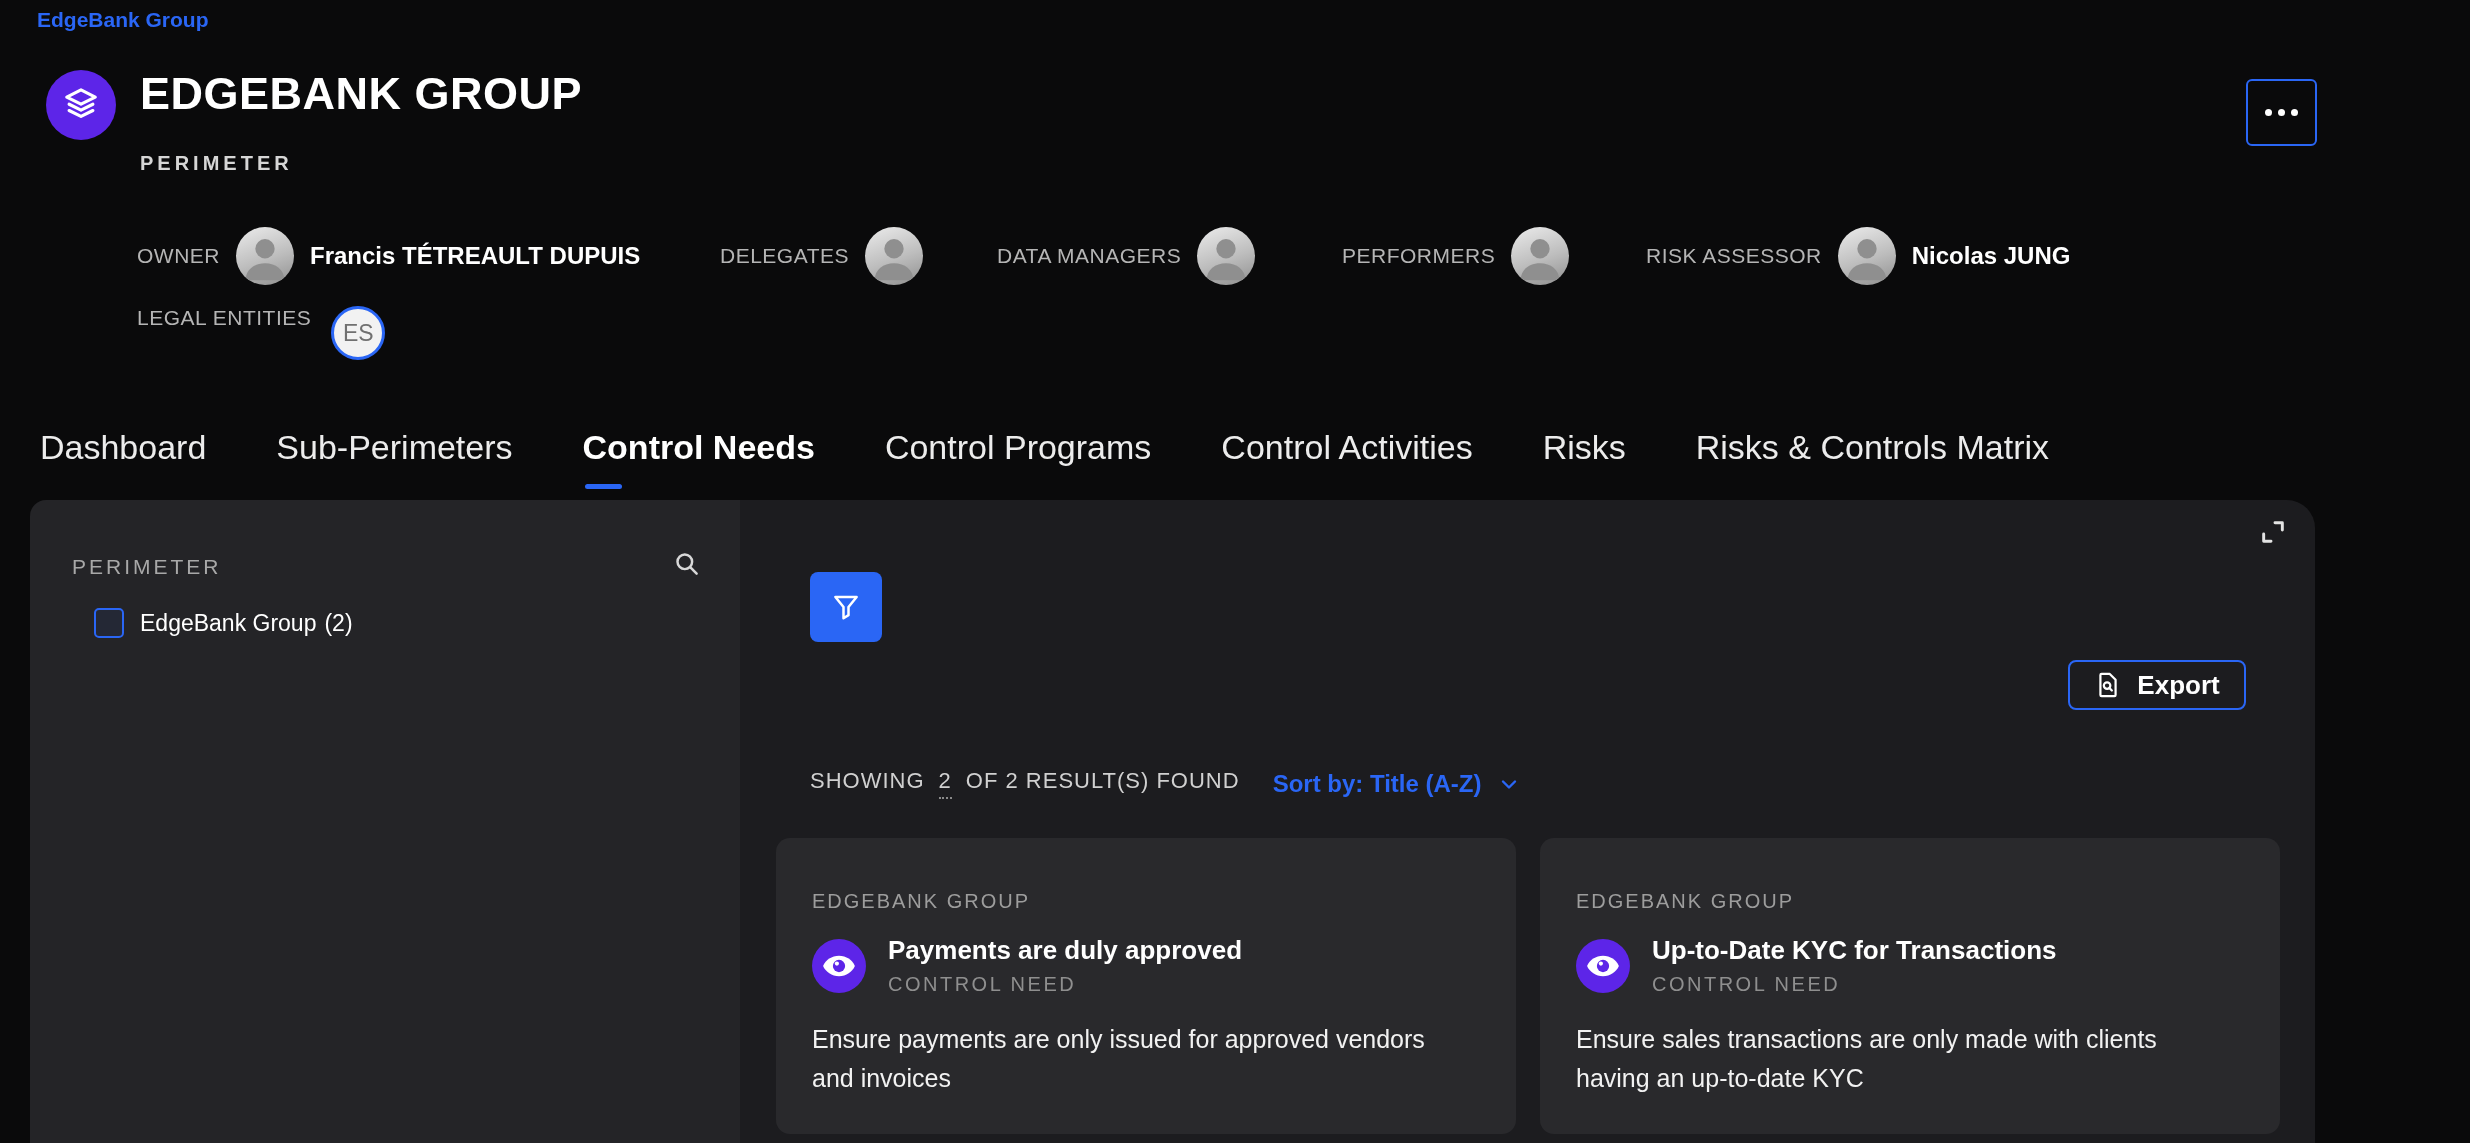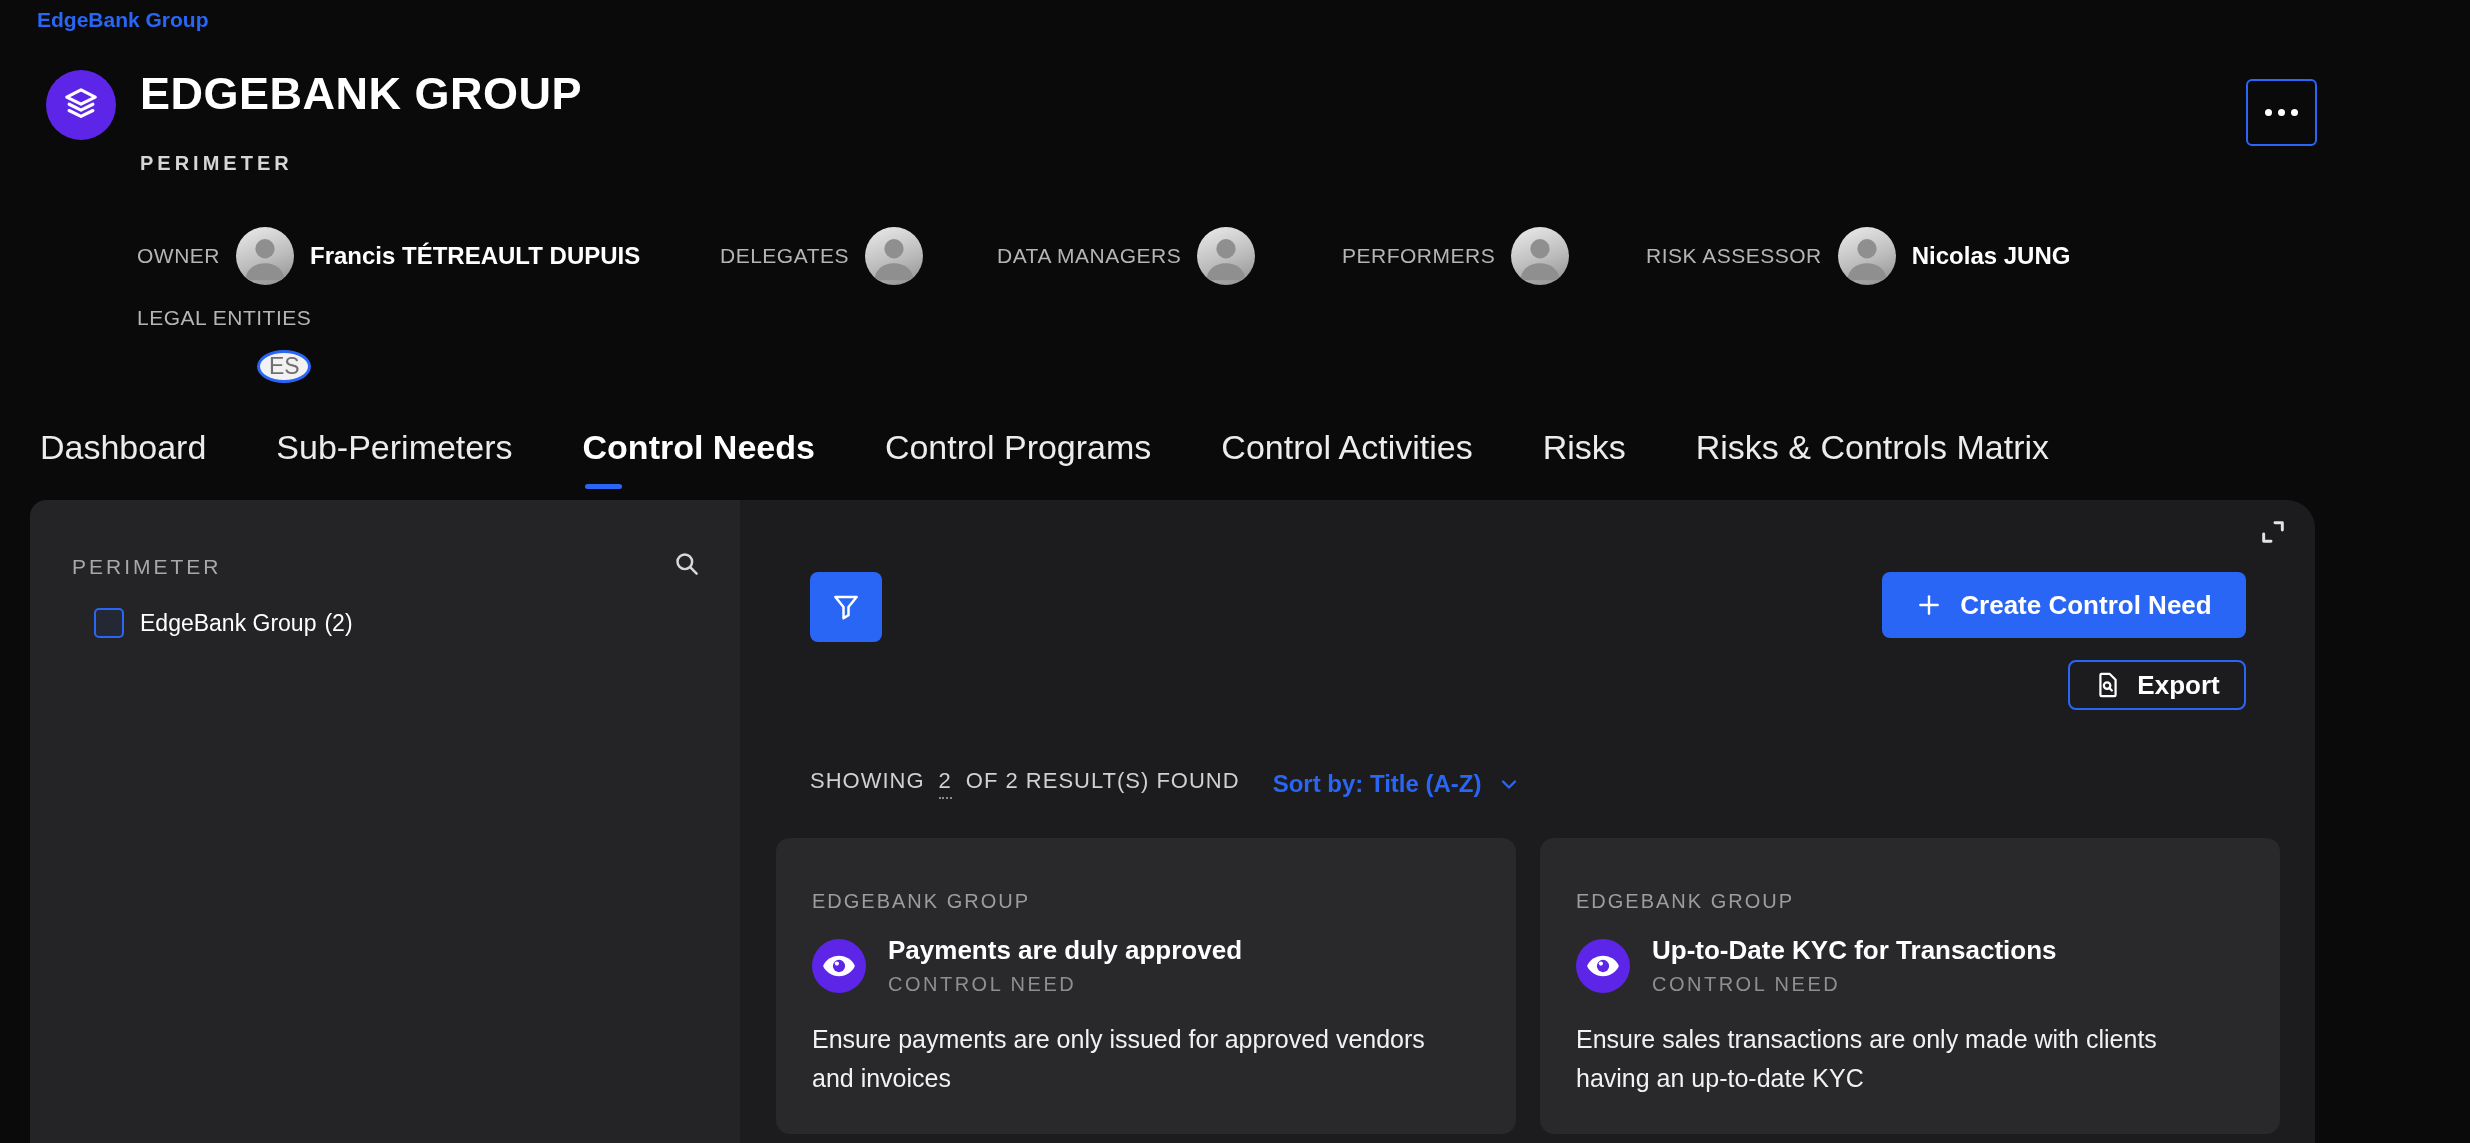--- a/index.html
+++ b/index.html
@@ -47,21 +47,21 @@
   }
   .role-label { font-size:21px; color:#b5b5b5; letter-spacing:0.5px; }
   .role-name  { font-size:24px; font-weight:700; color:#fff; }
   .avatar {
     width:58px; height:58px; border-radius:50%; overflow:hidden; flex-shrink:0;
     background:linear-gradient(160deg,#ececec 0%,#bdbdbd 55%,#8f8f8f 100%);
     display:flex; align-items:flex-end; justify-content:center;
   }
   .legal-row {
     position:absolute; left:137px; top:306px; height:62px;
-    display:flex; align-items:flex-end; gap:20px;flex-direction:column;
+    display:flex; align-items:flex-start; gap:20px;
   }
   .legal-badge {
     width:54px; height:54px; border-radius:50%;
     background:#f2f2f2; border:3px solid #2a66f5;
     color:#707070; font-weight:400; font-size:23px;
     display:flex; align-items:center; justify-content:center;
   }
 
   
   .tabs {
@@ -274,29 +274,20 @@
 
     <button class="filter-btn">
       <span>
         <svg width="30" height="30" viewBox="0 0 24 24" fill="none" stroke="#ffffff" stroke-width="2" stroke-linejoin="round" stroke-linecap="round">
           <path d="M3.5 4h17l-6.5 8v6.5l-4 2.5v-9L3.5 4z"></path>
         </svg>
       </span>
     </button>
 
 
-    <button class="create-btn">
-      <span>
-        <svg width="26" height="26" viewBox="0 0 24 24" fill="none" stroke="#ffffff" stroke-width="2.2" stroke-linecap="round">
-          <line x1="12" y1="4" x2="12" y2="20"></line>
-            <line x1="4" y1="12" x2="20" y2="12"></line>
-        </svg>
-      </span>
-      <span>Create Control Need</span>
-    </button>
 
     <button class="export-btn">
       <span>
         <svg width="28" height="28" viewBox="0 0 24 24" fill="none" stroke="#ffffff" stroke-width="1.9" stroke-linejoin="round" stroke-linecap="round">
           <path d="M13.5 2.5H6.5a1 1 0 0 0-1 1v17a1 1 0 0 0 1 1h11a1 1 0 0 0 1-1V7.5l-5-5z"></path>
           <circle cx="11.2" cy="12.5" r="2.8"></circle>
           <line x1="13.3" y1="14.7" x2="15.3" y2="16.7"></line>
         </svg>
       </span>
       <span>Export</span>

